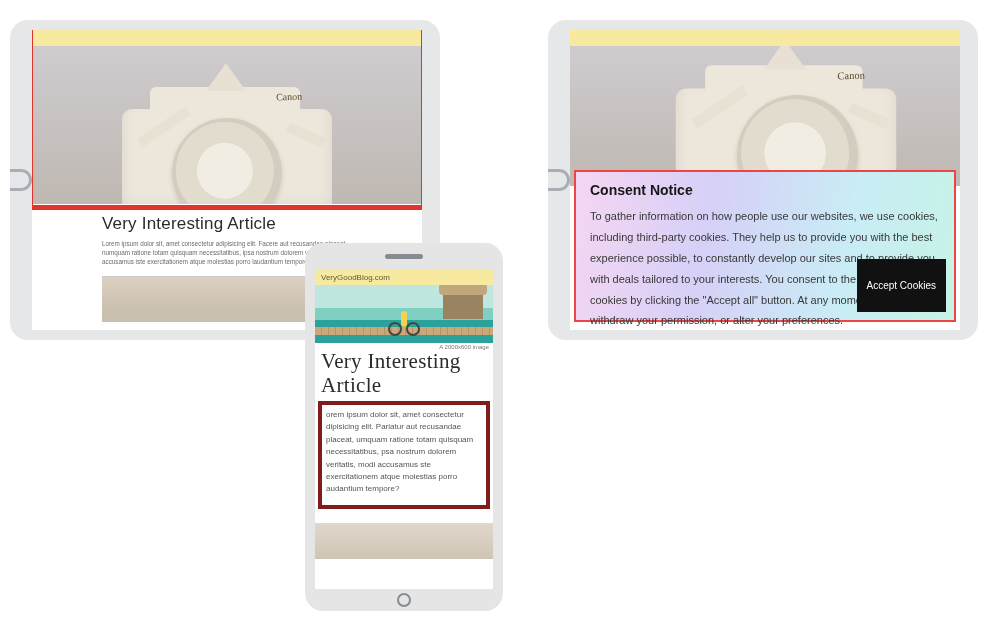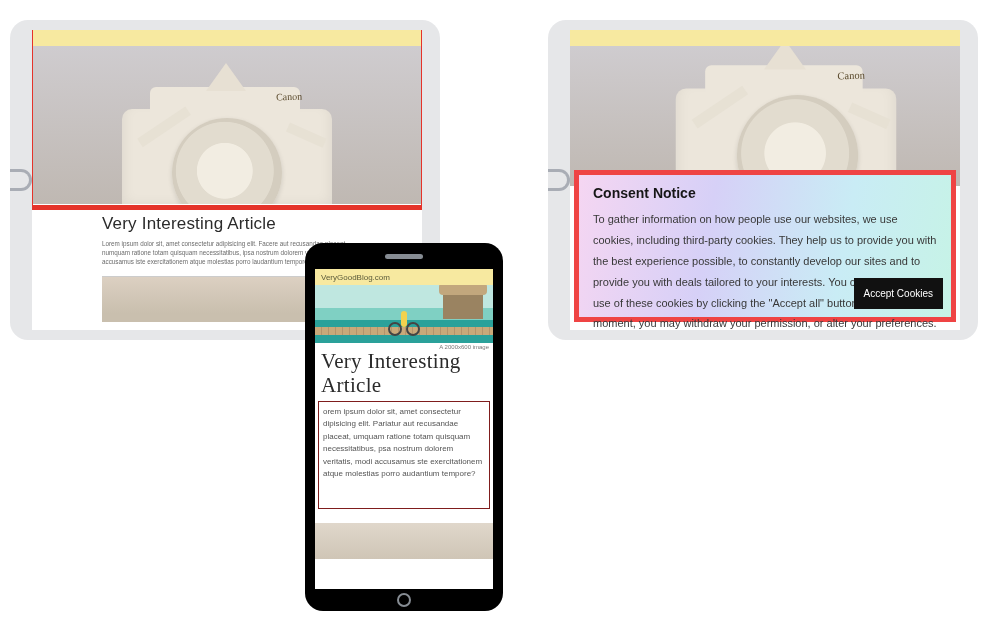--- a/index.html
+++ b/index.html
@@ -107,49 +107,49 @@
     background: #fff;
     width: 390px;
     height: 300px;
     position: relative;
     overflow: hidden;
   }
   .tablet-right .yellow-bar { height: 16px; background: #f7e9a0; width:100%; }
   .tablet-right .hero { width:100%; height: 140px; position:relative; overflow:hidden; }
   .tablet-right .consent-wrap {
     position: absolute; left: 4px; right: 4px; bottom: 8px; top: 140px;
-    border: 5px solid #ef4444;
+    border: 2px solid #ef4444;
     z-index: 6;
   }
   .tablet-right .consent {
     position:absolute; inset:0;
     background: linear-gradient(100deg, #f5d6f2 0%, #d6d0f7 35%, #c9ecf5 70%, #c6f3e6 100%);
     padding: 10px 14px 10px 14px;
   }
   .tablet-right .consent h3 {
     font-size: 14px; font-weight: 700; color:#161616; margin-bottom:8px;
   }
   .tablet-right .consent p {
     font-size: 11px; line-height: 1.9; color: #383838;
   }
   .tablet-right .accept-btn {
     position:absolute; right: 8px; bottom: 8px;
     background:#111; color:#fff;
-    font-size: 10px; padding:10px 10px;
+    font-size: 10px; padding:21px 10px;
     cursor:pointer;
   }
 
   
   .phone {
     position: absolute;
     left: 305px;
     top: 243px;
     width: 198px;
     height: 368px;
-    background: #000000;
+    background: #e5e5e5;
     border-radius: 18px;
     padding: 26px 10px 18px 10px;
   }
   .phone .speaker {
     position:absolute; top:11px; left:50%; transform:translateX(-50%);
     width: 38px; height:5px; background:#868c93; border-radius:3px;
   }
   .phone .home-btn {
     position:absolute; bottom:4px; left:50%; transform:translateX(-50%);
     width:14px;height:14px;border:2px solid #868c93;border-radius:50%;
@@ -169,21 +169,21 @@
   .phone .caption {
     font-size:6px; color:#777; text-align:right; padding:1px 4px 0 0;
   }
   .phone h1 {
     font-size: 21px; font-weight:400; color:#2b2b2b;
     padding: 0 6px 4px 6px; line-height:1.12; letter-spacing:.3px;
     font-family: Georgia, 'Times New Roman', serif;
   }
   .phone .body-wrap {
     position:relative; margin: 0 3px;
-    border: 1px solid #7f1d1d;
+    border: 4px solid #7f1d1d;
     padding: 4px 4px;
     height: 108px;
   }
   .phone .body-wrap p { font-size:8px; line-height:1.55; color:#555; }
   .phone .lower-img {
     margin-top: 14px;
     height: 36px; background: linear-gradient(180deg,#e0d7cb, #cfc5b6);
   }
 
   

